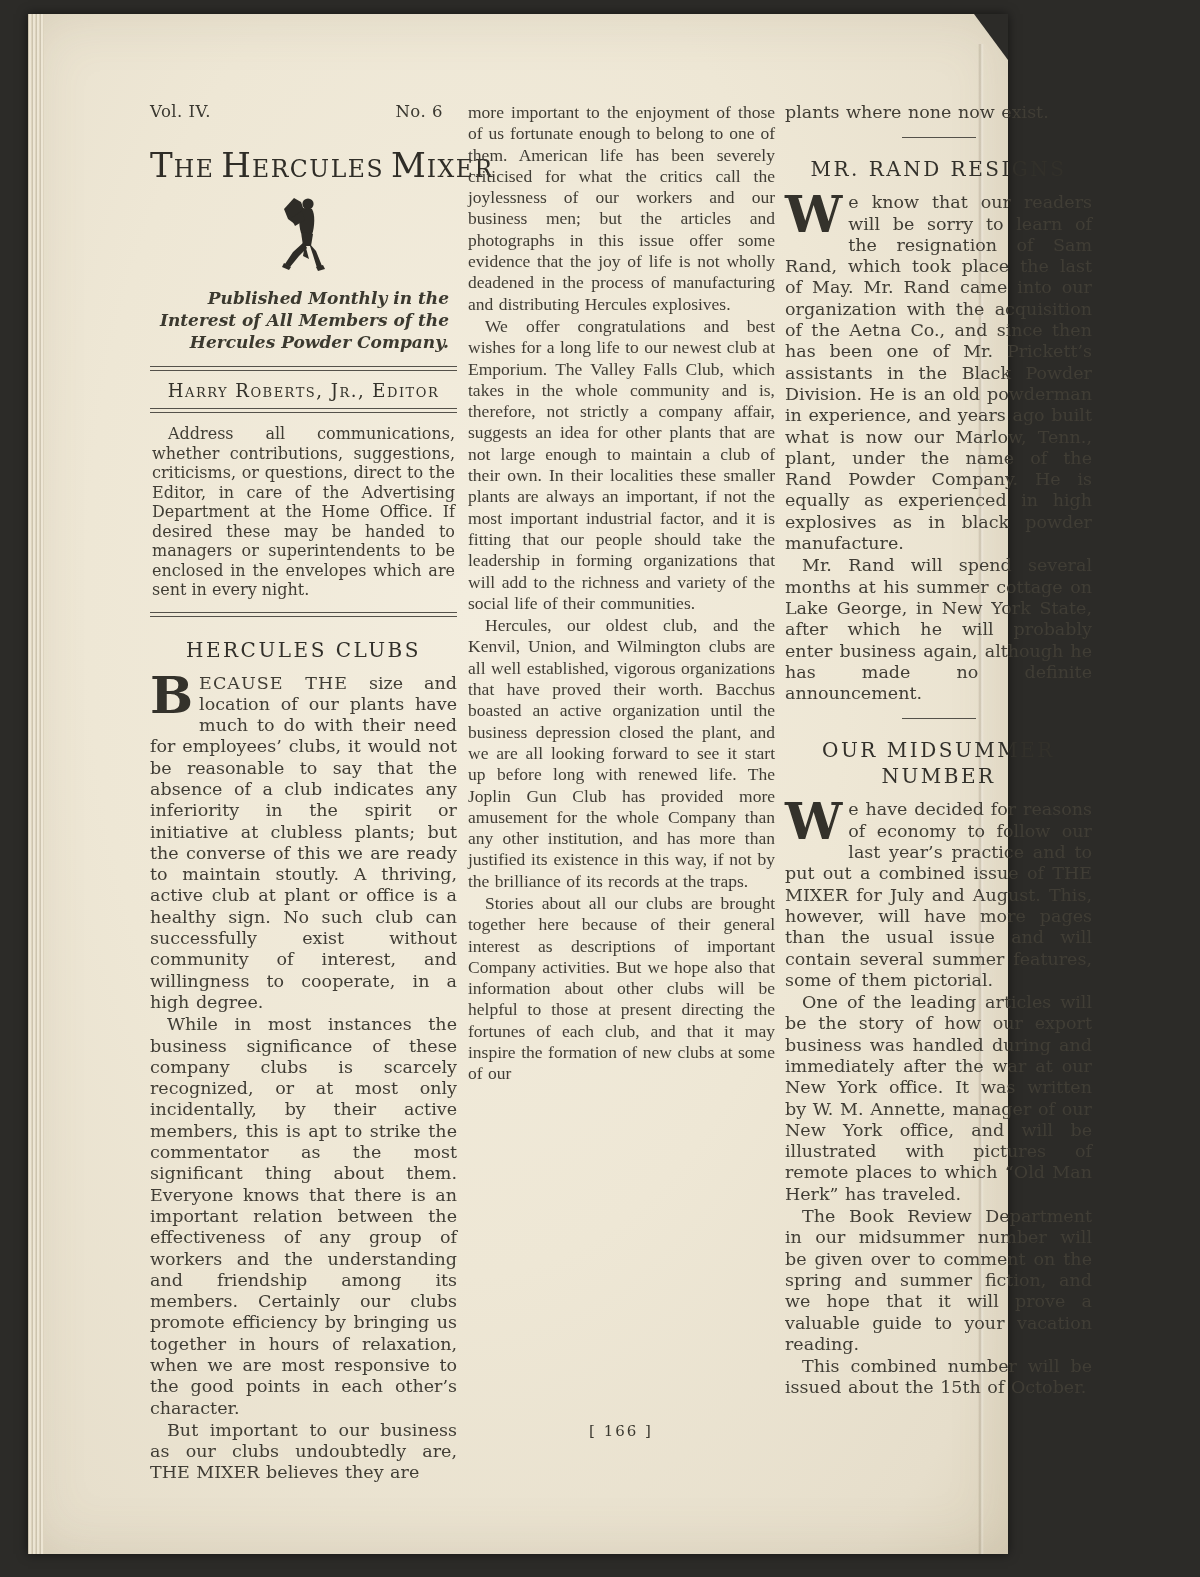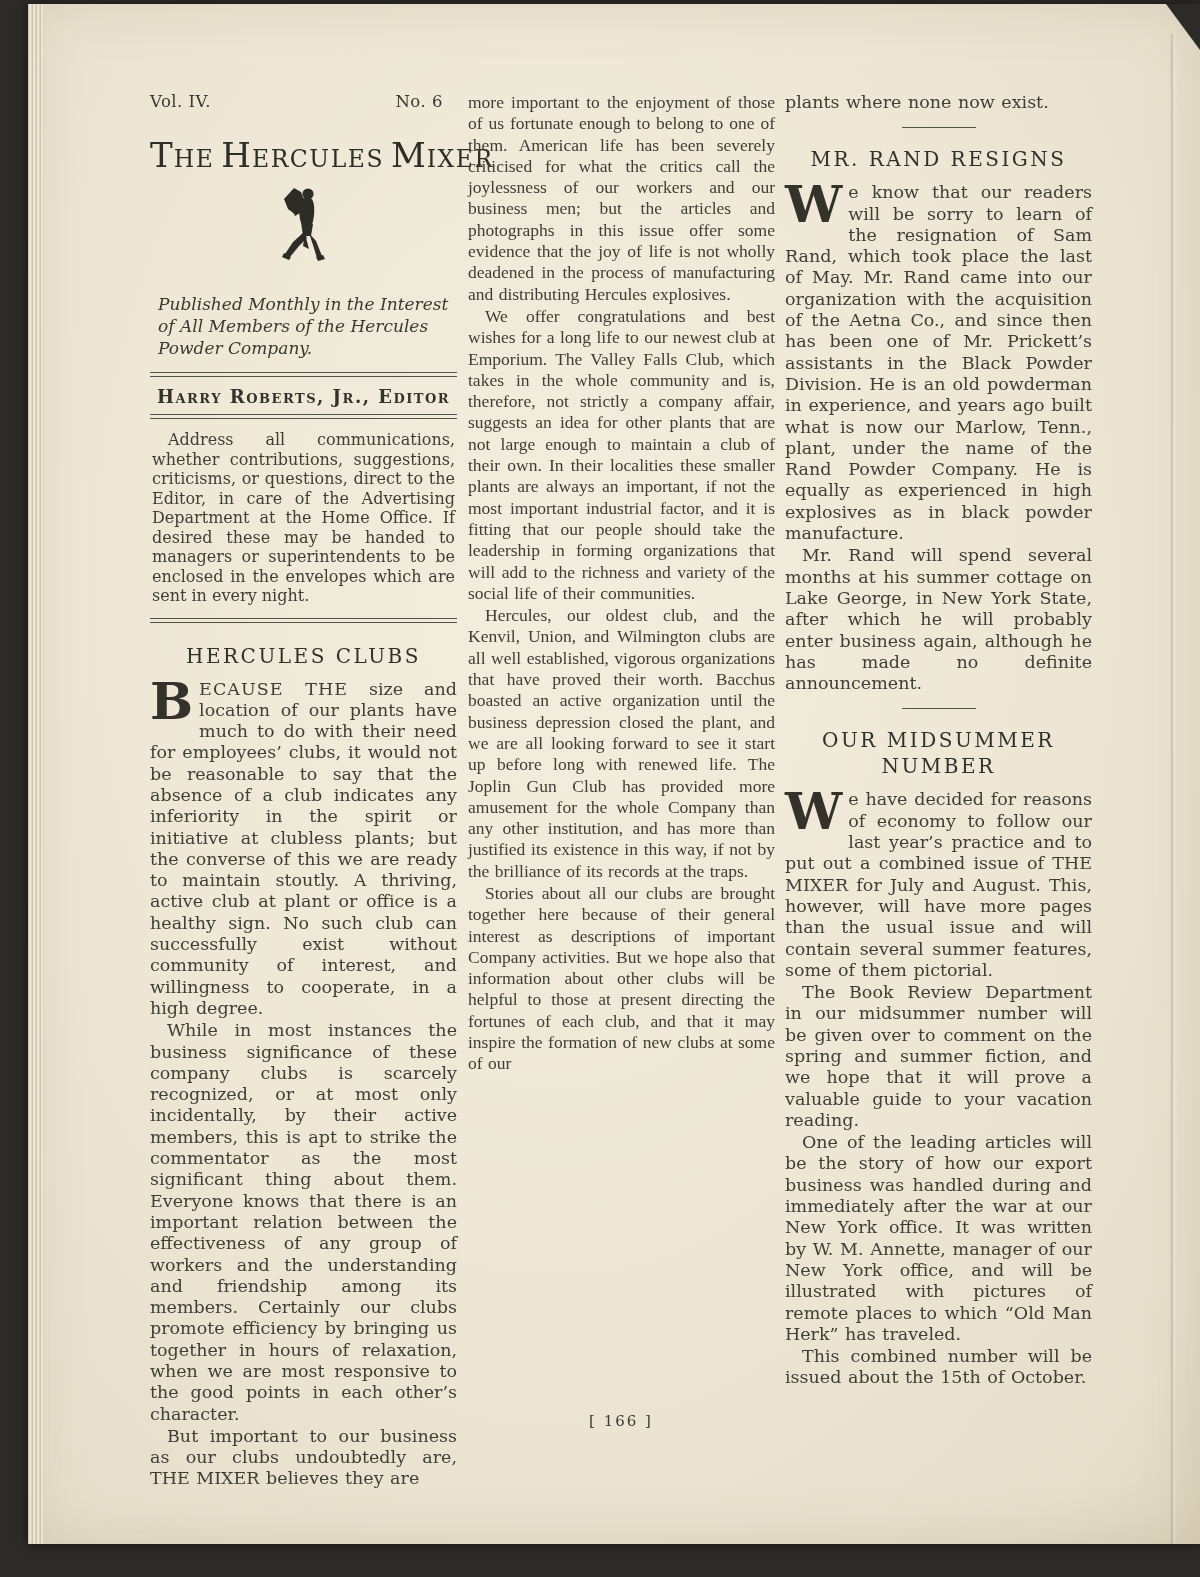--- a/index.html
+++ b/index.html
@@ -3,21 +3,21 @@
 <meta charset="utf-8">
 <style>
   * { margin:0; padding:0; box-sizing:border-box; }
   html,body { background:#222120; }
   .backdrop {
     position:relative; width:1200px; height:1577px;
     background:#2c2b28; overflow:hidden;
     font-family:"DejaVu Serif", serif; color:#3f3c34;
   }
   .page {
-    position:absolute; left:28px; top:4px; width:1172px; height:1540px;
+    position:absolute; left:28px; top:14px; width:980px; height:1540px;
     background:radial-gradient(ellipse at 45% 38%, #f3edde 0%, #eee7d5 50%, #e6decb 88%, #ded5bf 100%);
     box-shadow: inset 0 0 60px rgba(120,100,70,.16), 0 0 10px rgba(0,0,0,.55);
   }
   .fore-edge {
     position:absolute; left:0; top:0; bottom:0; width:16px;
     background:repeating-linear-gradient(90deg,#c9c0ab 0 1px,#efe8d7 1px 3px,#dcd3bd 3px 4px);
     opacity:.85;
   }
   .corner-wedge {
     position:absolute; top:0; right:0; width:34px; height:46px;
@@ -35,27 +35,27 @@
   
   .vol-row { display:flex; justify-content:space-between; padding-right:14px;
              font-size:16.5px; letter-spacing:.5px; color:#3a3830; }
   .mast-title { text-align:left; margin-top:24px; white-space:nowrap; color:#2f2d27; }
   .mast-title .mb { font-size:34px; letter-spacing:1px; }
   .mast-title .ms { font-size:23.5px; letter-spacing:1.5px; }
   .mast-title .gap { display:inline-block; width:7px; }
   .logo { text-align:center; margin-top:8px; height:84px; }
   .logo svg { height:80px; }
   .tagline {
-    margin-top:26px; font-style:italic; text-align:left;
-    font-size:17px; line-height:22px; padding:0 8px; color:#3b392f;
+    margin-top:10px; font-style:italic; text-align:right;
+    font-size:17px; line-height:22px; padding:0 8px; color:#3b392f;font-weight:bold;
   }
   .drule { height:5px; border-top:1px solid #54514a; border-bottom:1px solid #54514a; }
   .drule.r1 { margin-top:13px; }
   .editor { text-align:center; font-variant:small-caps; font-size:18px;
-            letter-spacing:1.5px; padding:9px 0 7px; color:#33312a;font-weight:bold; }
+            letter-spacing:1.5px; padding:9px 0 7px; color:#33312a; }
   .address { font-size:16px; line-height:19.5px; text-align:justify;
              padding:11px 2px 12px; text-indent:16px; color:#403d34; }
   .srule { width:74px; border-top:1.5px solid #54514a; margin:14px auto 12px; }
 
   h2.head {
     font-size:20px; font-weight:normal; letter-spacing:2.5px; text-align:center;
     color:#32302a; margin:20px 0 10px; line-height:26px;
   }
   .col3 h2.head { margin-top:18px; }
   p.body { font-size:17.5px; line-height:21.3px; text-align:justify;
@@ -119,20 +119,20 @@
 
     <div class="col col3">
       <p class="body">plants where none now exist.</p>
       <div class="srule"></div>
       <h2 class="head">MR. RAND RESIGNS</h2>
       <p class="body"><span class="dropcap">W</span><span>e know that our readers will be sorry to learn of the resignation of Sam Rand, which took place the last of May. Mr. Rand came into our organization with the acquisition of the Aetna Co., and since then has been one of Mr. Prickett’s assistants in the Black Powder Division. He is an old powderman in experience, and years ago built what is now our Marlow, Tenn., plant, under the name of the Rand Powder Company. He is equally as experienced in high explosives as in black powder manufacture.</span></p>
       <p class="body indent">Mr. Rand will spend several months at his summer cottage on Lake George, in New York State, after which he will probably enter business again, although he has made no definite announcement.</p>
       <div class="srule"></div>
       <h2 class="head">OUR MIDSUMMER NUMBER</h2>
       <p class="body"><span class="dropcap">W</span><span>e have decided for reasons of economy to follow our last year’s practice and to put out a combined issue of THE MIXER for July and August. This, however, will have more pages than the usual issue and will contain several summer features, some of them pictorial.</span></p>
+      <p class="body indent">One of the leading articles will be the story of how our export business was handled during and immediately after the war at our New York office. It was written by W. M. Annette, manager of our New York office, and will be illustrated with pictures of remote places to which “Old Man Herk” has traveled.</p>
       <p class="body indent">The Book Review Department in our midsummer number will be given over to comment on the spring and summer fiction, and we hope that it will prove a valuable guide to your vacation reading.</p>
-      <p class="body indent">One of the leading articles will be the story of how our export business was handled during and immediately after the war at our New York office. It was written by W. M. Annette, manager of our New York office, and will be illustrated with pictures of remote places to which “Old Man Herk” has traveled.</p>
       <p class="body indent">This combined number will be issued about the 15th of October.</p>
     </div>
 
     <div class="page-number">[ 166 ]</div>
   </div>
 </div>
 
 </body></html>

